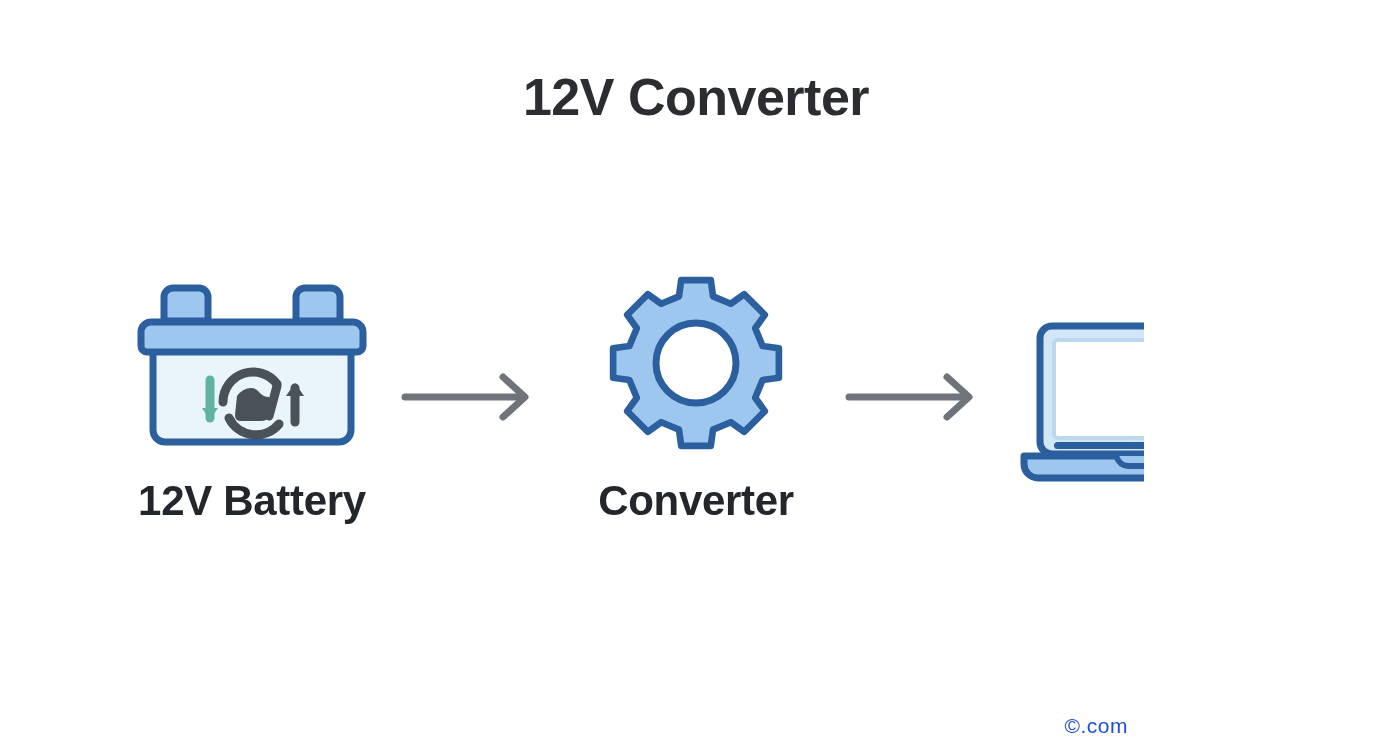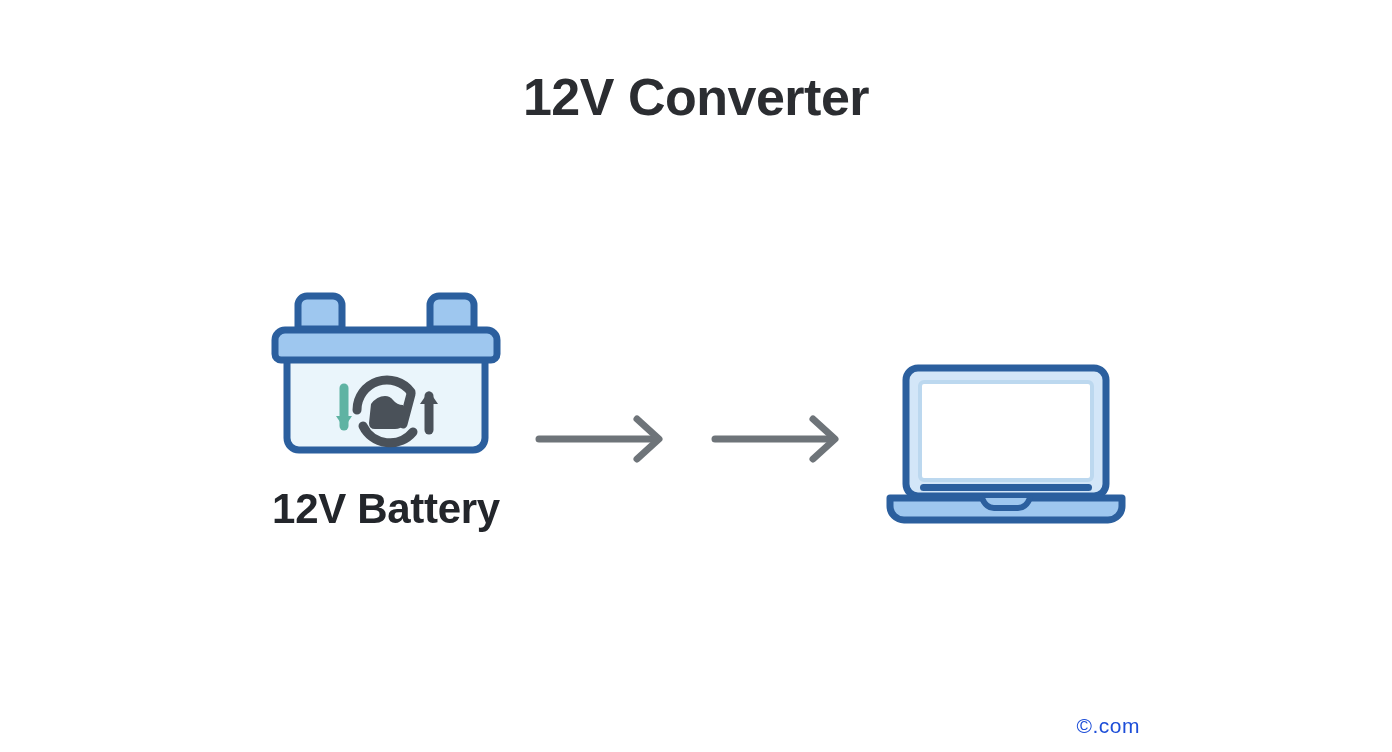--- a/index.html
+++ b/index.html
@@ -11,21 +11,20 @@
   body {
     font-family: "Liberation Sans", sans-serif;
     -webkit-font-smoothing: antialiased;
   }
   #stage {
     position: relative;
     width: 1144px;
     height: 752px;
     background: #ffffff;
     overflow: hidden;
-    padding-left: 12px;
   }
 
   
   #diagram-title {
     position: absolute;
     left: 0;
     top: 68px;
     width: 1392px;
     text-align: center;
     font-size: 52px;
@@ -38,21 +37,21 @@
 
   
   #flow-row {
     position: absolute;
     left: 0;
     top: 262px;
     width: 1392px;
     height: 270px;
     display: flex;
     flex-direction: row;
-    align-items: flex-end;
+    align-items: center;
     justify-content: center;
   }
 
   .node {
     display: flex;
     flex-direction: column;
     align-items: center;
     width: 268px;
   }
   .node-icon {
@@ -130,20 +129,40 @@
       <div class="node-label">12V Battery</div>
     </div>
 
     <div class="connector">
       <svg width="150" height="56" viewBox="0 0 150 56">
         <path d="M6 28 H124" stroke="#6e7479" stroke-width="7" stroke-linecap="round" fill="none"></path>
         <path d="M104 8 L126 28 L104 48" stroke="#6e7479" stroke-width="7" stroke-linecap="round" stroke-linejoin="round" fill="none"></path>
       </svg>
     </div>
 
+    <div class="node">
+      <div class="node-icon">
+        <svg width="190" height="186" viewBox="0 0 190 186">
+          <g transform="translate(95,93)">
+            <path d="
+              M -20 -84 L 20 -84 L 23 -62
+              L 47 -52 L 65 -65 L 93 -37 L 80 -19
+              L 90 5 L 112 8 L 112 48 L 90 51
+              L 80 75 L 93 93 L 65 121 L 47 108
+              L 23 118 L 20 140 L -20 140 L -23 118
+              L -47 108 L -65 121 L -93 93 L -80 75
+              L -90 51 L -112 48 L -112 8 L -90 5
+              L -80 -19 L -93 -37 L -65 -65 L -47 -52
+              L -23 -62 Z" transform="scale(0.74) translate(0,-28)" fill="#9ec7ef" stroke="#2b5f9e" stroke-width="9" stroke-linejoin="round"></path>
+            <circle cx="0" cy="0" r="40" fill="#ffffff" stroke="#2b5f9e" stroke-width="7"></circle>
+          </g>
+        </svg>
+      </div>
+      <div class="node-label">Converter</div>
+    </div>
 
     <div class="connector">
       <svg width="150" height="56" viewBox="0 0 150 56">
         <path d="M6 28 H124" stroke="#6e7479" stroke-width="7" stroke-linecap="round" fill="none"></path>
         <path d="M104 8 L126 28 L104 48" stroke="#6e7479" stroke-width="7" stroke-linecap="round" stroke-linejoin="round" fill="none"></path>
       </svg>
     </div>
 
     <div class="node">
       <div class="node-icon">

